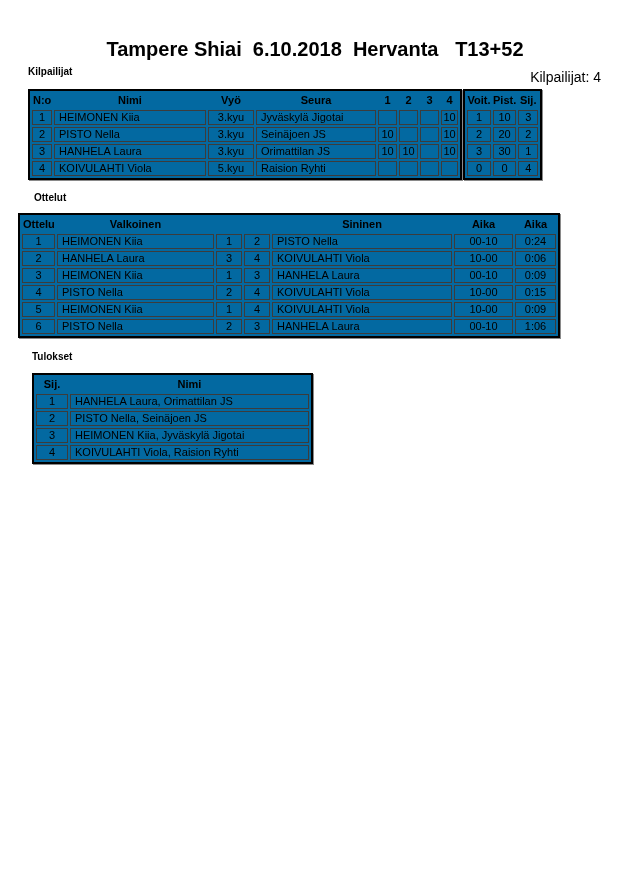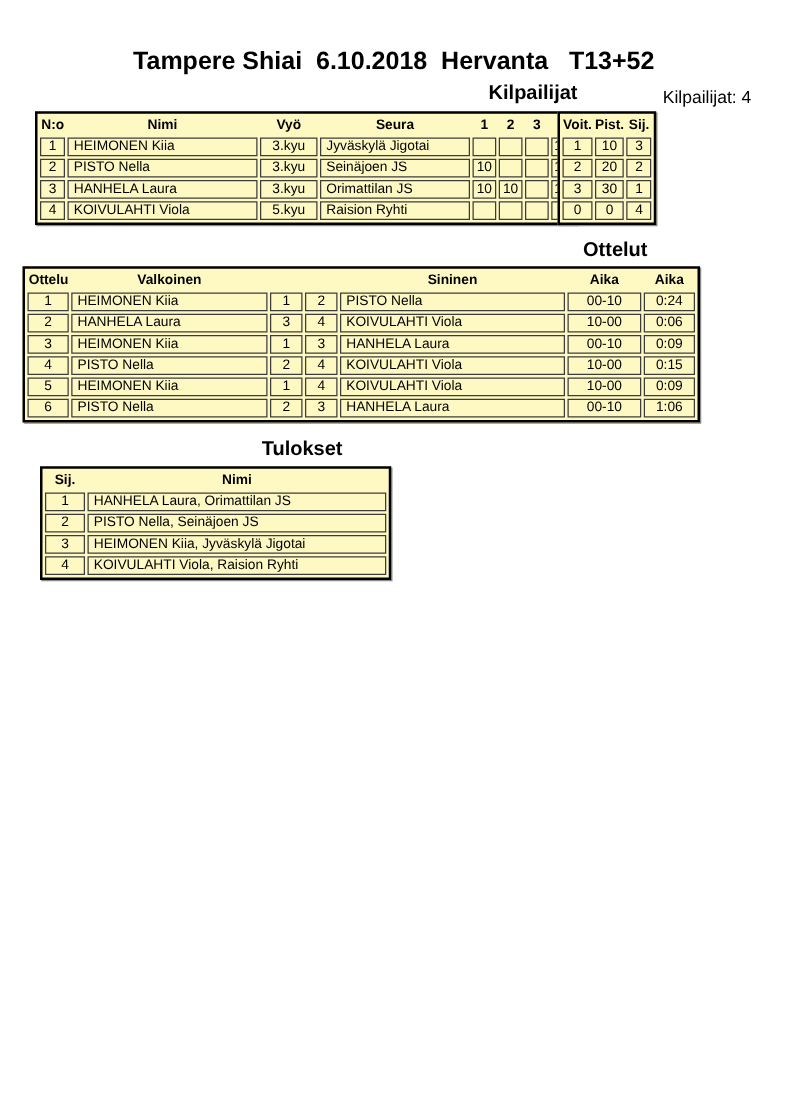--- a/index.html
+++ b/index.html
@@ -15,45 +15,45 @@
   .doc-title {
     position: absolute;
     top: 38px; left: 0; width: 630px;
     text-align: center;
     font-size: 20px;
     font-weight: bold;
     white-space: pre;
   }
   .section-label {
     position: absolute;
-    font-size: 16px;
+    font-size: 10px;
     font-weight: bold;
-    text-align: right;
+    text-align: left;
     white-space: pre;
   }
   #lbl-kilpailijat { top: 66px;  left: 28px; width: 434px; }
-  #lbl-ottelut     { top: 192px; left: 12px; width: 506px; }
+  #lbl-ottelut     { top: 192px; left: 34px; width: 506px; }
   #lbl-tulokset    { top: 351px; left: 32px; width: 242px; }
   .count-label {
     position: absolute;
     top: 69px; right: 29px;
     font-size: 14px;
     white-space: pre;
   }
   table {
     position: absolute;
     border-collapse: separate;
     border-spacing: 2px;
-    background: #fef9c3;
+    background: #0369a1;
     border: 2px solid #000000;
     box-shadow: 1px 1px 0 #8a8a8a;
     table-layout: fixed;
   }
   #table-kilpailijat-main    { top: 89px;  left: 28px;  }
-  #table-kilpailijat-summary { top: 89px;  left: 446px; }
+  #table-kilpailijat-summary { top: 89px;  left: 463px; }
   #table-ottelut             { top: 213px; left: 18px;  }
   #table-tulokset            { top: 373px; left: 32px;  }
   th, td {
     box-sizing: border-box;
     height: 15px;
     padding: 0;
     font-size: 11px;
     line-height: 13px;
     vertical-align: middle;
     white-space: nowrap;

